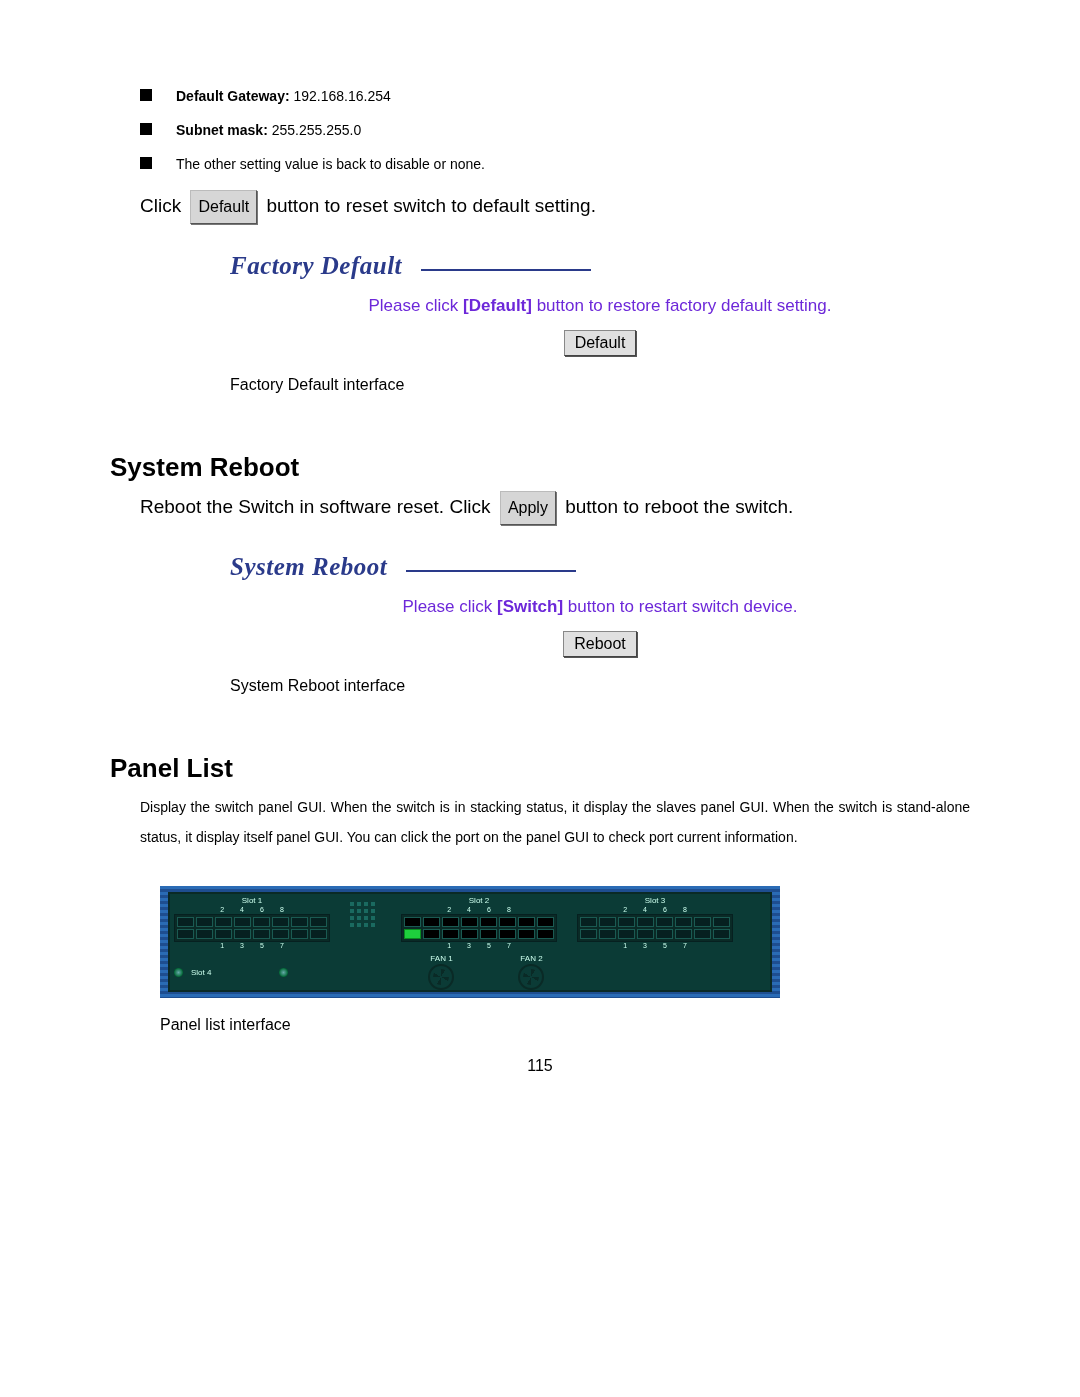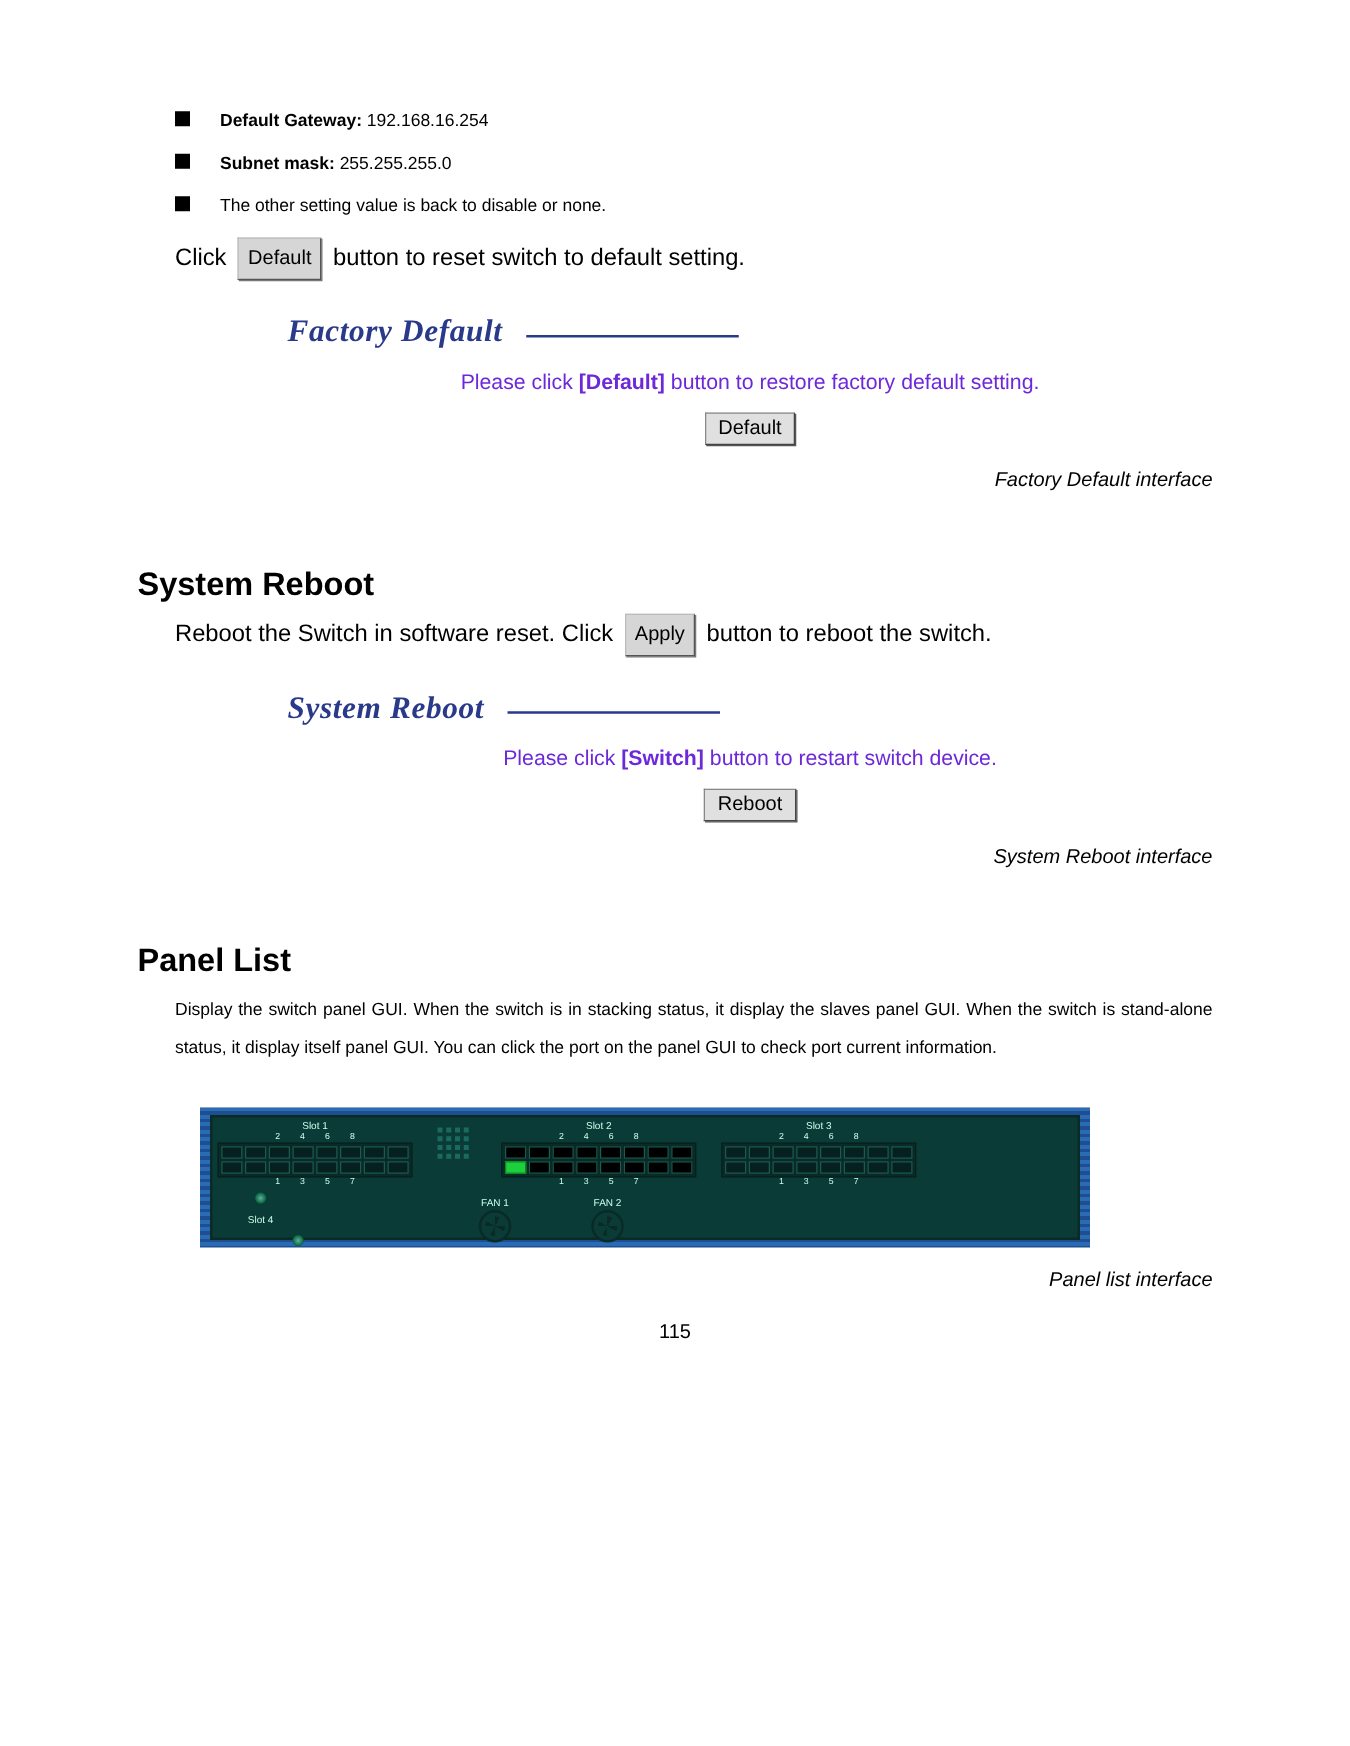--- a/index.html
+++ b/index.html
@@ -10,38 +10,38 @@
   .bold{font-weight:bold;}
   .para{font-size:19px;line-height:30px;margin:0 0 8px 30px;}
   .para-just{font-size:14px;line-height:30px;margin:6px 0 0 30px;text-align:justify;}
   .inline-btn{display:inline-block;vertical-align:middle;font-size:16px;color:#000;background:#d6d6d6;border:1px solid #000;border-top-color:#bbb;border-left-color:#bbb;border-right-color:#555;border-bottom-color:#555;padding:1px 7px;box-shadow:1px 1px 0 #777;margin:0 4px;}
   .panel-title{color:#2a3a8a;font-family:Georgia,"Times New Roman",serif;font-weight:bold;font-style:italic;font-size:25px;letter-spacing:0.5px;display:inline-block;}
   .title-rule{display:inline-block;height:2px;width:170px;background:#2a3a8a;vertical-align:middle;margin-left:14px;}
   .panel-block{margin:28px 0 0 120px;text-align:center;}
   .panel-desc{font-family:Verdana,Arial,sans-serif;font-size:17px;color:#6d28d9;margin:16px 0 14px 0;}
   .panel-desc b{font-weight:bold;}
   .panel-btn{display:inline-block;font-family:Verdana,Arial,sans-serif;font-size:16px;color:#000;background:#e0e0e0;border:1px solid #888;border-right-color:#444;border-bottom-color:#444;padding:3px 10px;box-shadow:1px 1px 0 #555;cursor:pointer;}
-  .caption{font-size:16px;text-align:right;margin:20px 0 0 0;font-style:italic;}
+  .caption{font-size:16px;text-align:left;margin:20px 0 0 0;}
   .h2{font-size:26px;font-weight:bold;margin:58px 0 8px 0;}
   .switch-wrap{margin:34px 0 0 50px;}
-  .switch-panel{width:712px;height:112px;background:repeating-linear-gradient(to bottom,#2a6bb5 0,#2a6bb5 3px,#1e4e90 3px,#1e4e90 6px);display:flex;align-items:flex-end;box-sizing:border-box;padding:6px 8px;}
+  .switch-panel{width:620px;height:112px;background:repeating-linear-gradient(to bottom,#2a6bb5 0,#2a6bb5 3px,#1e4e90 3px,#1e4e90 6px);display:flex;align-items:flex-end;box-sizing:border-box;padding:6px 8px;}
   .chassis{background:#0b3b36;border:2px solid #0a2a26;flex:1;height:100px;margin:0 0 0 0;display:flex;flex-direction:column;padding:2px 4px 2px 4px;box-sizing:border-box;color:#cfe;}
   .row-top{display:flex;align-items:flex-start;gap:20px;}
   .slot-block{display:flex;flex-direction:column;align-items:center;}
   .slot-label{font-size:8px;color:#cfe;margin:0 0 1px 0;}
   .nums{display:flex;gap:16px;font-size:7px;color:#cfe;margin-bottom:1px;}
   .ports{display:flex;flex-direction:column;gap:2px;background:#0a2a26;padding:2px;border:1px solid #062020;}
   .port-row{display:flex;gap:2px;}
   .port{width:15px;height:8px;background:#062020;border:1px solid #1a5a52;}
   .port.green{background:#1ecf3d;border-color:#0a8a20;}
   .port.dark{background:#000;}
   .dotgrid{display:grid;grid-template-columns:repeat(4,4px);grid-auto-rows:4px;gap:3px;margin:6px 6px 0 0;}
   .dotgrid span{width:4px;height:4px;background:#1a6a60;}
   .row-bot{display:flex;align-items:center;gap:20px;margin-top:4px;}
-  .slot4{display:flex;align-items:center;gap:8px;font-size:8px;color:#cfe;flex-direction:column;}
+  .slot4{display:flex;align-items:center;gap:8px;font-size:8px;color:#cfe;}
   .screw{width:9px;height:9px;border-radius:50%;background:radial-gradient(circle,#6aa 0,#063 70%);}
   .fan-group{display:flex;gap:64px;margin-left:120px;}
   .fan{display:flex;flex-direction:column;align-items:center;font-size:8px;color:#cfe;}
   .fan-circle{width:22px;height:22px;border-radius:50%;border:2px solid #0a2a26;background:radial-gradient(circle,#0a2a26 20%,#0b3b36 20%);display:flex;align-items:center;justify-content:center;margin-top:1px;}
   .fan-circle::before{content:"";width:16px;height:16px;border-radius:50%;background:conic-gradient(#0a2a26 0 30deg,#0b3b36 30deg 90deg,#0a2a26 90deg 120deg,#0b3b36 120deg 180deg,#0a2a26 180deg 210deg,#0b3b36 210deg 270deg,#0a2a26 270deg 300deg,#0b3b36 300deg 360deg);}
   .pagenum{text-align:center;font-size:16px;margin-top:23px;}
 </style>
 </head>
 <body>
 

